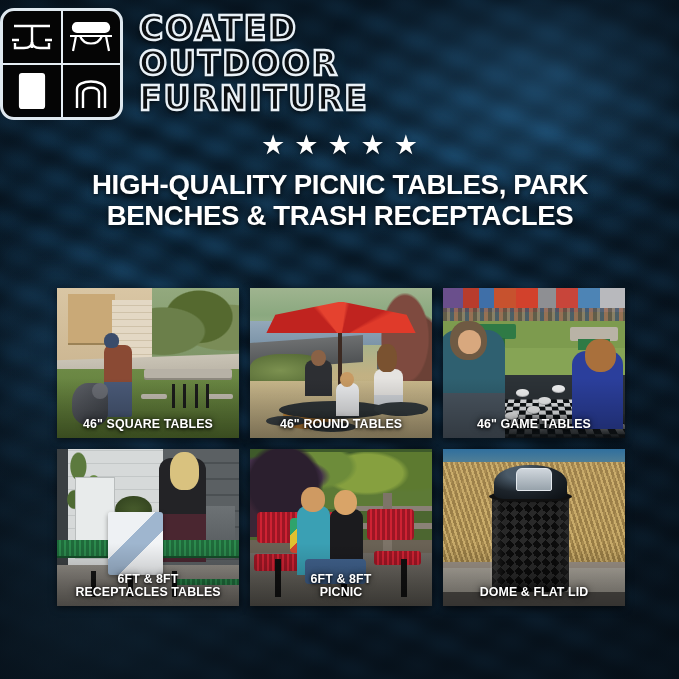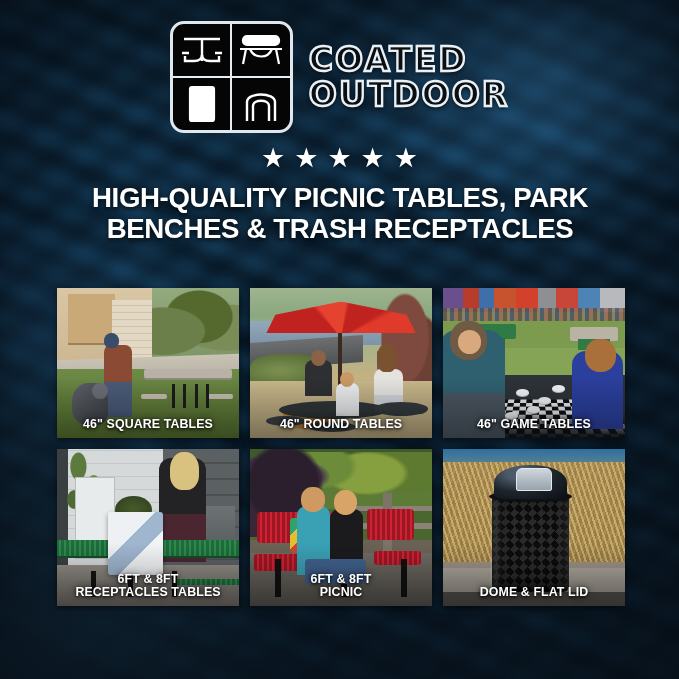--- a/index.html
+++ b/index.html
@@ -49,22 +49,22 @@
   }
   .bg-lowleft{
     position:absolute;left:-10px;bottom:-10px;width:330px;height:330px;
     background:radial-gradient(ellipse at 20% 85%, rgba(28,62,86,.85), rgba(28,62,86,0) 70%);
     filter:blur(16px);
   }
 
   
   .header{position:absolute;left:0;right:0;top:0;}
   .logo-row{
-    display:flex;align-items:center;justify-content:center;gap:16px;
-    padding-top:21px;
+    display:flex;align-items:center;justify-content:flex-start;gap:16px;
+    padding-top:8px;
   }
   .logo-mark{
     width:123px;height:112px;border:3px solid #dfe8ef;border-radius:14px;
     background:#050505;display:grid;grid-template-columns:1fr 1fr;grid-template-rows:1fr 1fr;
     overflow:hidden;flex:none;
   }
   .logo-cell{position:relative;border:1.5px solid #e6eef4;display:flex;align-items:center;justify-content:center;}
   .logo-cell:nth-child(1){border-top:none;border-left:none;}
   .logo-cell:nth-child(2){border-top:none;border-right:none;}
   .logo-cell:nth-child(3){border-bottom:none;border-left:none;}
@@ -320,20 +320,21 @@
           <svg width="42" height="40" viewBox="0 0 42 40" fill="none" stroke="#fff" stroke-width="2.4">
             <path d="M7 37 V18 C7 8, 35 8, 35 18 V37"></path>
             <path d="M13 37 V22 C13 15, 29 15, 29 22 V37"></path>
           </svg>
         </div>
       </div>
 
       <div class="logo-type">
         <div class="logo-word">COATED</div>
         <div class="logo-word">OUTDOOR</div>
+        <div class="logo-word">FURNITURE</div>
       </div>
     </div>
 
     <div class="stars">
       <span>★</span>
       <span>★</span>
       <span>★</span>
       <span>★</span>
       <span>★</span>
     </div>

